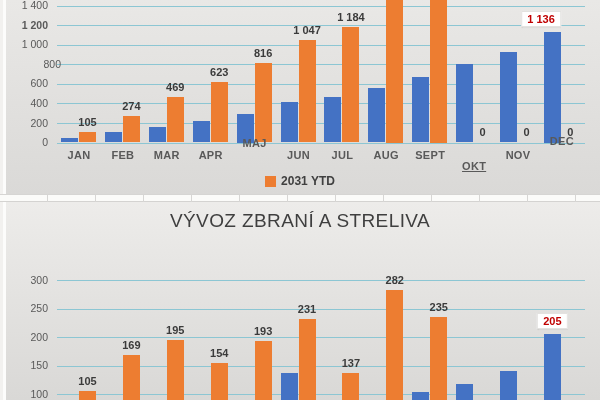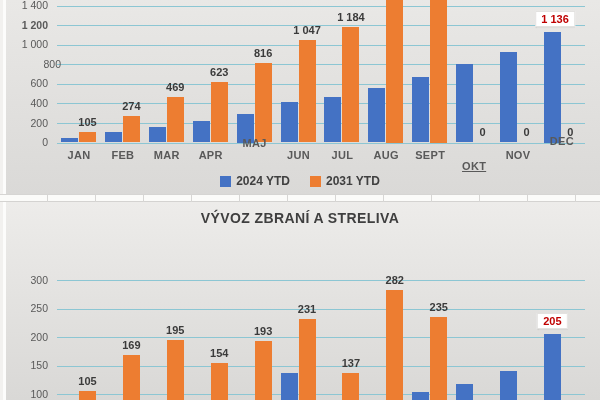--- a/index.html
+++ b/index.html
@@ -22,21 +22,21 @@
   .vlabel{position:absolute;transform:translateX(-50%);font-size:11px;font-weight:bold;white-space:nowrap;}
   .vlabel-box{position:absolute;transform:translateX(-50%);font-size:11px;font-weight:bold;white-space:nowrap;
     background:#ffffff;border:1px solid #e3e2e0;padding:1px 5px;box-shadow:0 1px 1px rgba(0,0,0,0.08);}
   .month{position:absolute;width:44px;transform:translateX(-50%);text-align:center;
     font-size:11px;font-weight:bold;letter-spacing:0.3px;}
   #legend{position:absolute;left:0;top:174px;width:600px;display:flex;justify-content:center;gap:20px;}
   .legend-item{display:flex;align-items:center;gap:5px;}
   .swatch{width:11px;height:11px;display:inline-block;}
   .legend-text{font-size:12px;font-weight:bold;color:#404040;}
   #chart2-title{position:absolute;left:0;top:210px;width:600px;text-align:center;
-    font-size:14px;font-weight:bold;letter-spacing:0.4px;}
+    font-size:19px;font-weight:normal;letter-spacing:0.4px;}
   #chart2-subtitle{position:absolute;left:0;top:231px;width:600px;text-align:center;
     font-size:11.5px;font-weight:bold;}
 </style>
 </head>
 <body>
 
 <div id="stage">
   <div class="panel" id="panel-top"></div>
   <div class="panel" id="panel-bottom"></div>
   <div id="sheet-left-strip"></div>
@@ -77,21 +77,21 @@
       <div class="bar" style="left: 148.8px; width: 17px; top: 126.7px; height: 15.8px; background: rgb(68, 114, 196);"></div>
       <div class="bar" style="left: 192.7px; width: 17px; top: 120.7px; height: 21.8px; background: rgb(68, 114, 196);"></div>
       <div class="bar" style="left: 236.6px; width: 17px; top: 114px; height: 28.5px; background: rgb(68, 114, 196);"></div>
       <div class="bar" style="left: 280.5px; width: 17px; top: 102.2px; height: 40.3px; background: rgb(68, 114, 196);"></div>
       <div class="bar" style="left: 324.4px; width: 17px; top: 96.8px; height: 45.7px; background: rgb(68, 114, 196);"></div>
       <div class="bar" style="left: 368.3px; width: 17px; top: 88.4px; height: 54.1px; background: rgb(68, 114, 196);"></div>
       <div class="bar" style="left: 412.2px; width: 17px; top: 76.8px; height: 65.7px; background: rgb(68, 114, 196);"></div>
       <div class="bar" style="left: 456.1px; width: 17px; top: 64.4px; height: 78.1px; background: rgb(68, 114, 196);"></div>
       <div class="bar" style="left: 500px; width: 17px; top: 51.6px; height: 90.9px; background: rgb(68, 114, 196);"></div>
       <div class="bar" style="left: 543.9px; width: 17px; top: 31.5px; height: 111px; background: rgb(68, 114, 196);"></div>
-      <div class="vlabel-box" style="left: 555px; top: 10.5px; color: rgb(192, 0, 0);">1 136</div>
+      <div class="vlabel-box" style="left: 541px; top: 10.5px; color: rgb(192, 0, 0);">1 136</div>
       <div class="bar" style="left: 79px; width: 17px; top: 132.2px; height: 10.3px; background: rgb(237, 125, 49);"></div>
       <div class="vlabel" style="left: 87.5px; top: 116.2px; color: rgb(59, 59, 59);">105</div>
       <div class="bar" style="left: 122.9px; width: 17px; top: 115.7px; height: 26.8px; background: rgb(237, 125, 49);"></div>
       <div class="vlabel" style="left: 131.4px; top: 99.7px; color: rgb(59, 59, 59);">274</div>
       <div class="bar" style="left: 166.8px; width: 17px; top: 96.7px; height: 45.8px; background: rgb(237, 125, 49);"></div>
       <div class="vlabel" style="left: 175.3px; top: 80.7px; color: rgb(59, 59, 59);">469</div>
       <div class="bar" style="left: 210.7px; width: 17px; top: 81.6px; height: 60.9px; background: rgb(237, 125, 49);"></div>
       <div class="vlabel" style="left: 219.2px; top: 65.6px; color: rgb(59, 59, 59);">623</div>
       <div class="bar" style="left: 254.6px; width: 17px; top: 62.7px; height: 79.8px; background: rgb(237, 125, 49);"></div>
       <div class="vlabel" style="left: 263.1px; top: 46.7px; color: rgb(59, 59, 59);">816</div>
@@ -112,24 +112,20 @@
       <div class="month" style="left: 298.5px; top: 149px; color: rgb(89, 89, 89);">JUN</div>
       <div class="month" style="left: 342.4px; top: 149px; color: rgb(89, 89, 89);">JUL</div>
       <div class="month" style="left: 386.3px; top: 149px; color: rgb(89, 89, 89);">AUG</div>
       <div class="month" style="left: 430.2px; top: 149px; color: rgb(89, 89, 89);">SEPT</div>
       <div class="month" style="left: 474.1px; top: 160px; color: rgb(89, 89, 89); text-decoration: underline;">OKT</div>
       <div class="month" style="left: 518px; top: 149px; color: rgb(89, 89, 89);">NOV</div>
       <div class="month" style="left: 561.9px; top: 135px; color: rgb(89, 89, 89);">DEC</div>
     </div>
 
   <div id="legend">
-    <div class="legend-item">
-      <span class="swatch" id="swatch-2024" style="background: rgb(68, 114, 196);"></span>
-      <span class="legend-text">2024 YTD</span>
-    </div>
     <div class="legend-item">
       <span class="swatch" id="swatch-2025" style="background: rgb(237, 125, 49);"></span>
       <span class="legend-text">2031 YTD</span>
     </div>
   </div>
 
   <div id="chart2-title" style="color: rgb(63, 63, 63);">VÝVOZ ZBRANÍ A STRELIVA</div>
 
   <div id="chart-bottom-layer">
       <div class="gridline" style="left: 57px; width: 528px; top: 280.1px; background: rgb(140, 198, 211);"></div>

